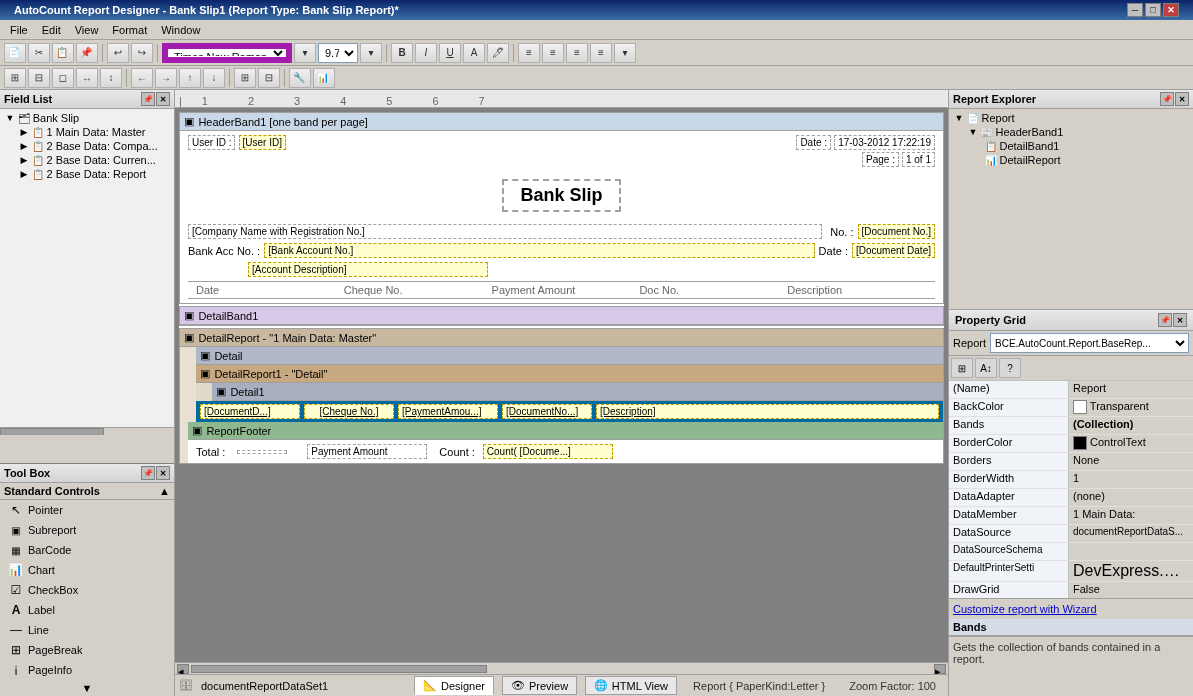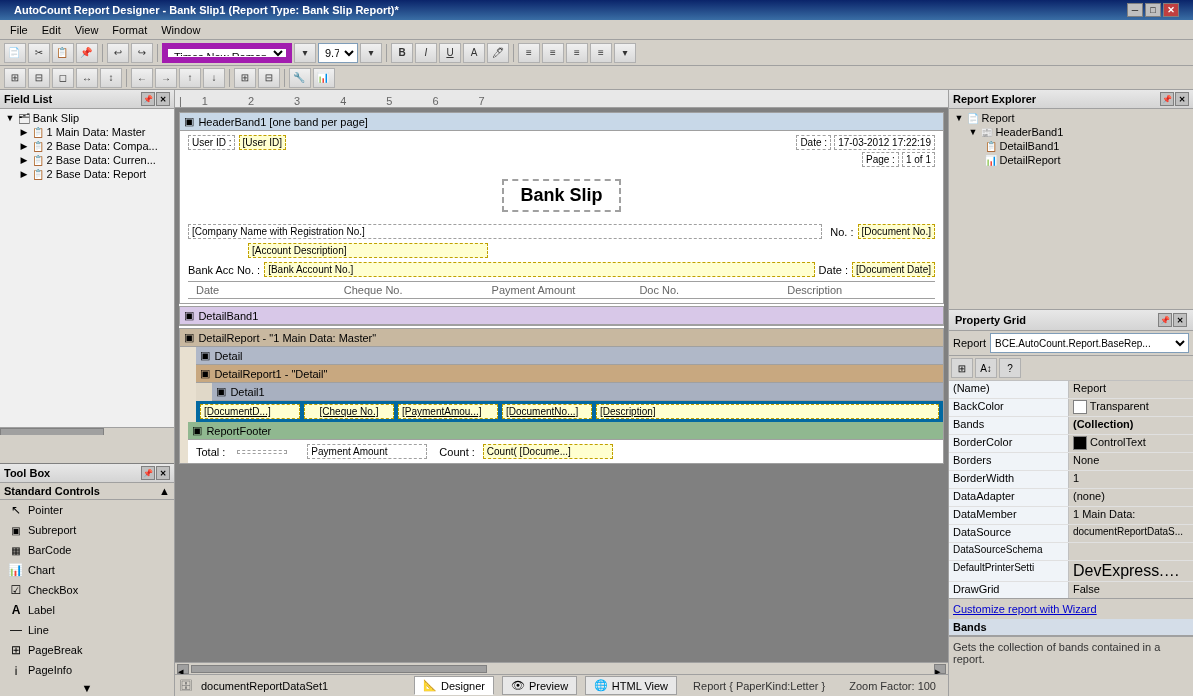--- a/index.html
+++ b/index.html
@@ -662,29 +662,29 @@
             <div class="header-row2">
               <div class="report-title">Bank Slip</div>
             </div>
 
             <div style="display:flex;justify-content:space-between;margin:4px 0;align-items:center;">
               <span class="design-field" style="flex:1;margin-right:4px;">[Company Name with Registration No.]</span>
               <span style="margin:0 4px;">No. :</span>
               <span class="design-field-inline">[Document No.]</span>
             </div>
 
-            <div style="display:flex;margin:4px 0 4px 60px;">
-              <span class="design-field-inline" style="width:240px;">[Account Description]</span>
-            </div>
-
             <div style="display:flex;align-items:center;margin:4px 0;gap:4px;">
               <span>Bank Acc No. :</span>
               <span class="design-field-inline" style="flex:1;">[Bank Account No.]</span>
               <span>Date :</span>
               <span class="design-field-inline">[Document Date]</span>
+            </div>
+
+            <div style="display:flex;margin:4px 0 4px 60px;">
+              <span class="design-field-inline" style="width:240px;">[Account Description]</span>
             </div>
 
             <div class="column-headers">
               <span class="col-hdr">Date</span>
               <span class="col-hdr">Cheque No.</span>
               <span class="col-hdr">Payment Amount</span>
               <span class="col-hdr">Doc No.</span>
               <span class="col-hdr">Description</span>
             </div>
           </div>

